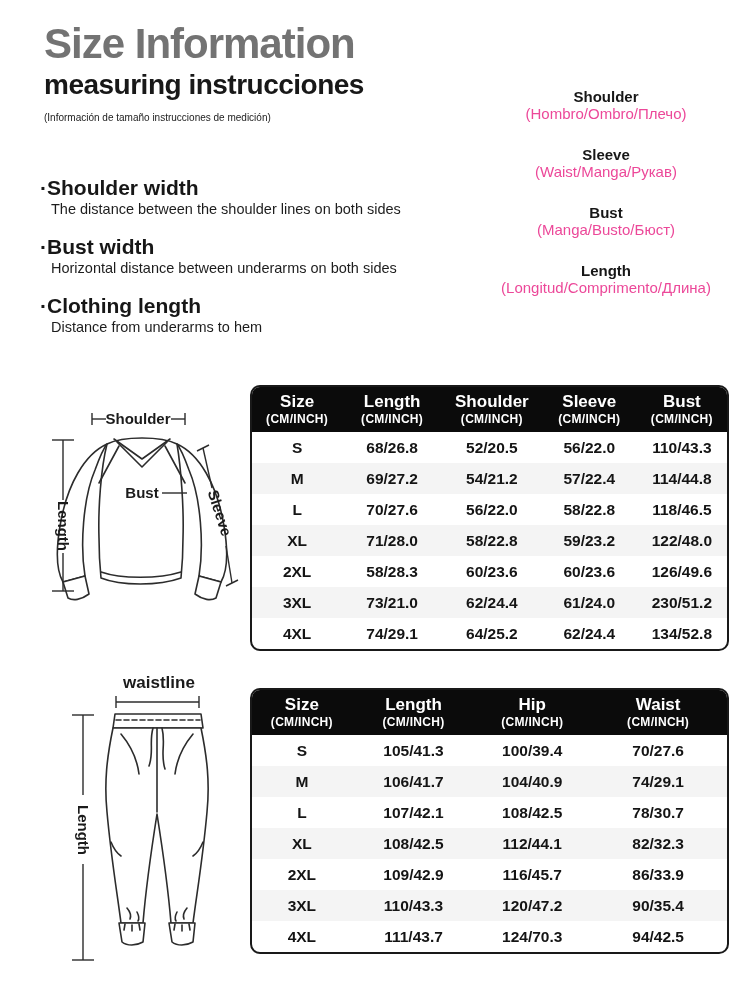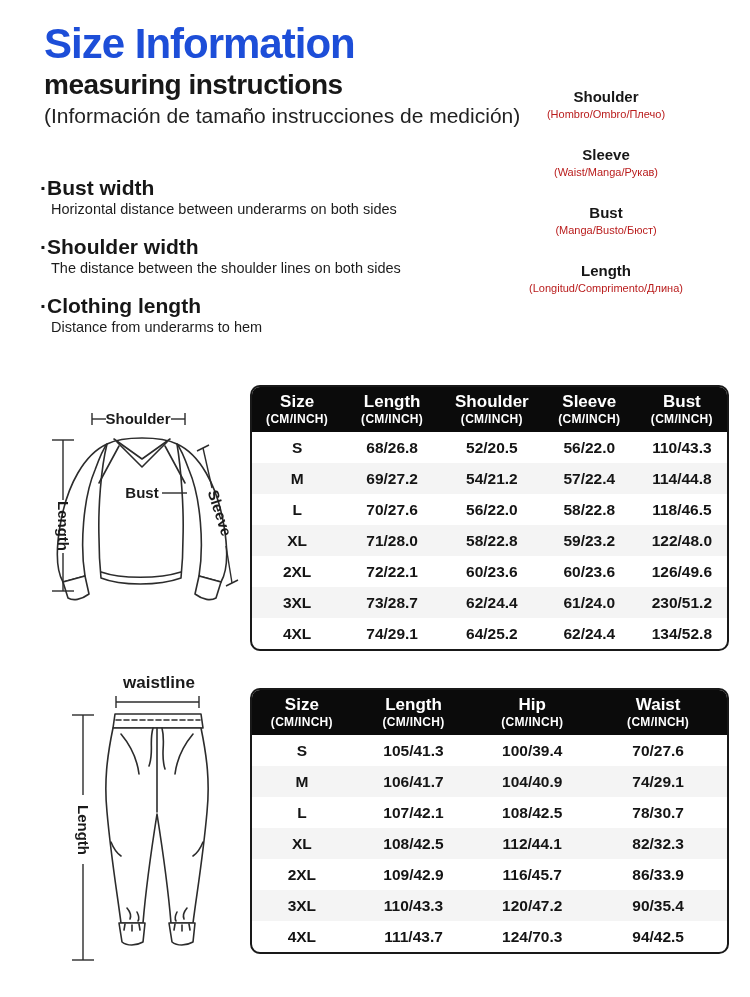--- a/index.html
+++ b/index.html
@@ -3,28 +3,28 @@
 <meta charset="utf-8">
 <style>
   html,body{margin:0;padding:0;}
   body{
     width:750px;height:997px;position:relative;background:#ffffff;
     font-family:"Liberation Sans","DejaVu Sans",sans-serif;color:#161616;
     overflow:hidden;
   }
   
   .title-block{position:absolute;left:44px;top:22px;}
-  .main-title{font-size:42px;font-weight:bold;letter-spacing:-1px;line-height:1.05;color:#1d4ed8;}
+  .main-title{font-size:42px;font-weight:bold;letter-spacing:-1px;line-height:1.05;color:#737373;}
   .sub-title{font-size:28px;font-weight:bold;letter-spacing:-0.5px;margin-top:3px;color:#181818;}
-  .sub-title-trans{font-size:21px;margin-top:3px;color:#222;}
+  .sub-title-trans{font-size:10px;margin-top:11px;color:#222;}
   
   .terms{position:absolute;left:468px;top:88px;width:276px;text-align:center;}
   .term{margin-bottom:23px;}
   .term-name{font-size:15px;font-weight:bold;line-height:17px;color:#171717;}
-  .term-trans{font-size:11px;line-height:18px;color:#b91c1c;}
+  .term-trans{font-size:15px;line-height:18px;color:#ec4899;}
   
   .instructions{position:absolute;left:40px;top:176px;width:430px;}
   .instruction{margin-bottom:17px;}
   .instr-term{font-size:21px;font-weight:bold;line-height:24px;color:#171717;}
   .instr-desc{font-size:14.5px;line-height:17px;margin-left:11px;margin-top:1px;color:#1d1d1d;}
   
   .fig{position:absolute;}
   .fig svg{display:block;}
   .sketch{stroke:#2c2c2c;stroke-width:1.6;fill:none;stroke-linecap:round;stroke-linejoin:round;}
   .sketch-fill{stroke:#2c2c2c;stroke-width:1.6;fill:#ffffff;stroke-linecap:round;stroke-linejoin:round;}
@@ -48,21 +48,21 @@
   .tbl-bot th:nth-child(1),.tbl-bot td:nth-child(1){width:21%;}
   .tbl-bot th:nth-child(2),.tbl-bot td:nth-child(2){width:26%;}
   .tbl-bot th:nth-child(3),.tbl-bot td:nth-child(3){width:24%;}
   .tbl-bot th:nth-child(4),.tbl-bot td:nth-child(4){width:29%;}
 </style>
 </head>
 <body>
 
 <div class="title-block">
   <div class="main-title">Size Information</div>
-  <div class="sub-title">measuring instructions</div>
+  <div class="sub-title">measuring instrucciones</div>
   <div class="sub-title-trans">(Información de tamaño instrucciones de medición)</div>
 </div>
 
 <div class="terms">
   <div class="term">
     <div class="term-name">Shoulder</div>
     <div class="term-trans">(Hombro/Ombro/Плечо)</div>
   </div>
   <div class="term">
     <div class="term-name">Sleeve</div>
@@ -73,26 +73,26 @@
     <div class="term-trans">(Manga/Busto/Бюст)</div>
   </div>
   <div class="term">
     <div class="term-name">Length</div>
     <div class="term-trans">(Longitud/Comprimento/Длина)</div>
   </div>
 </div>
 
 <div class="instructions">
   <div class="instruction">
+    <div class="instr-term">·Shoulder width</div>
+    <div class="instr-desc">The distance between the shoulder lines on both sides</div>
+  </div>
+  <div class="instruction">
     <div class="instr-term">·Bust width</div>
     <div class="instr-desc">Horizontal distance between underarms on both sides</div>
-  </div>
-  <div class="instruction">
-    <div class="instr-term">·Shoulder width</div>
-    <div class="instr-desc">The distance between the shoulder lines on both sides</div>
   </div>
   <div class="instruction">
     <div class="instr-term">·Clothing length</div>
     <div class="instr-desc">Distance from underarms to hem</div>
   </div>
 </div>
 
 <div class="fig" style="left:25px;top:388px;">
   <svg width="235" height="272" viewBox="0 0 235 272">
 
@@ -246,28 +246,28 @@
         </tr>
         <tr>
           <td>XL</td>
           <td>71/28.0</td>
           <td>58/22.8</td>
           <td>59/23.2</td>
           <td>122/48.0</td>
         </tr>
         <tr>
           <td>2XL</td>
-          <td>72/22.1</td>
+          <td>58/28.3</td>
           <td>60/23.6</td>
           <td>60/23.6</td>
           <td>126/49.6</td>
         </tr>
         <tr>
           <td>3XL</td>
-          <td>73/28.7</td>
+          <td>73/21.0</td>
           <td>62/24.4</td>
           <td>61/24.0</td>
           <td>230/51.2</td>
         </tr>
         <tr>
           <td>4XL</td>
           <td>74/29.1</td>
           <td>64/25.2</td>
           <td>62/24.4</td>
           <td>134/52.8</td>

